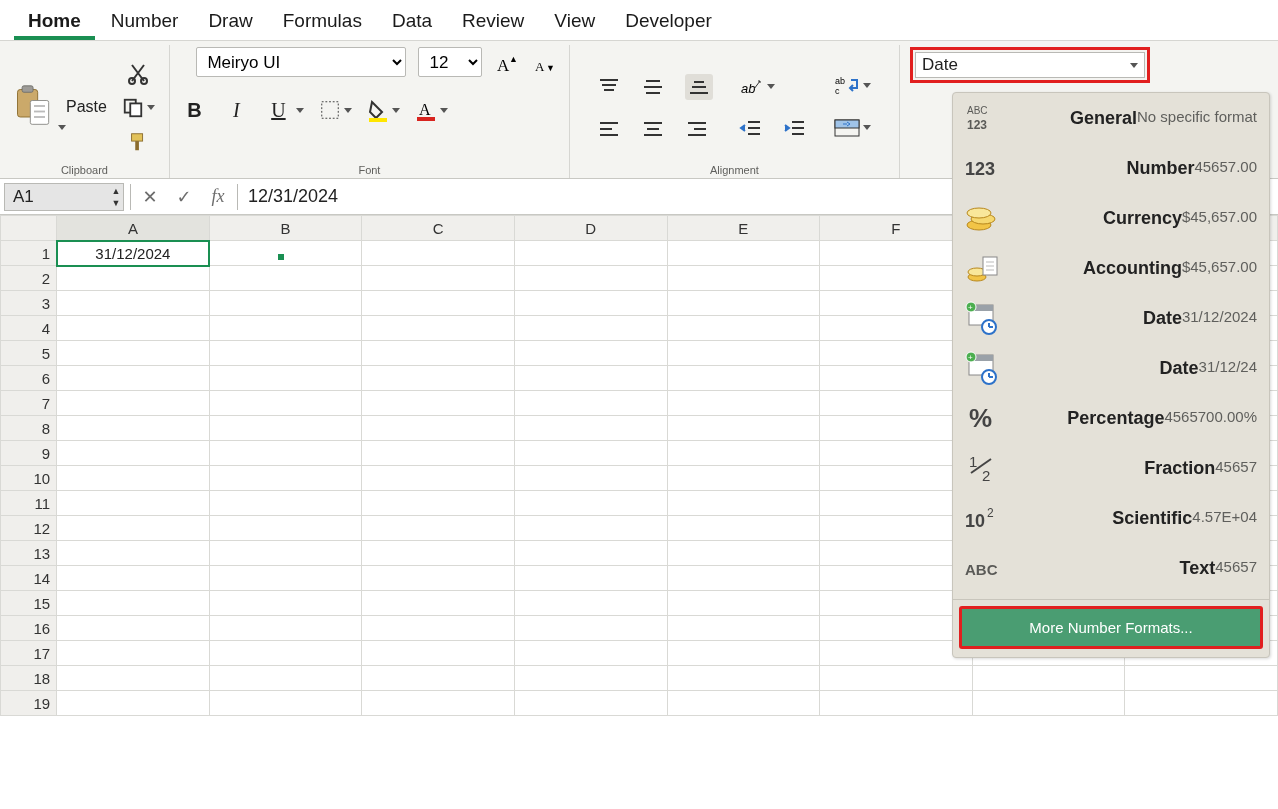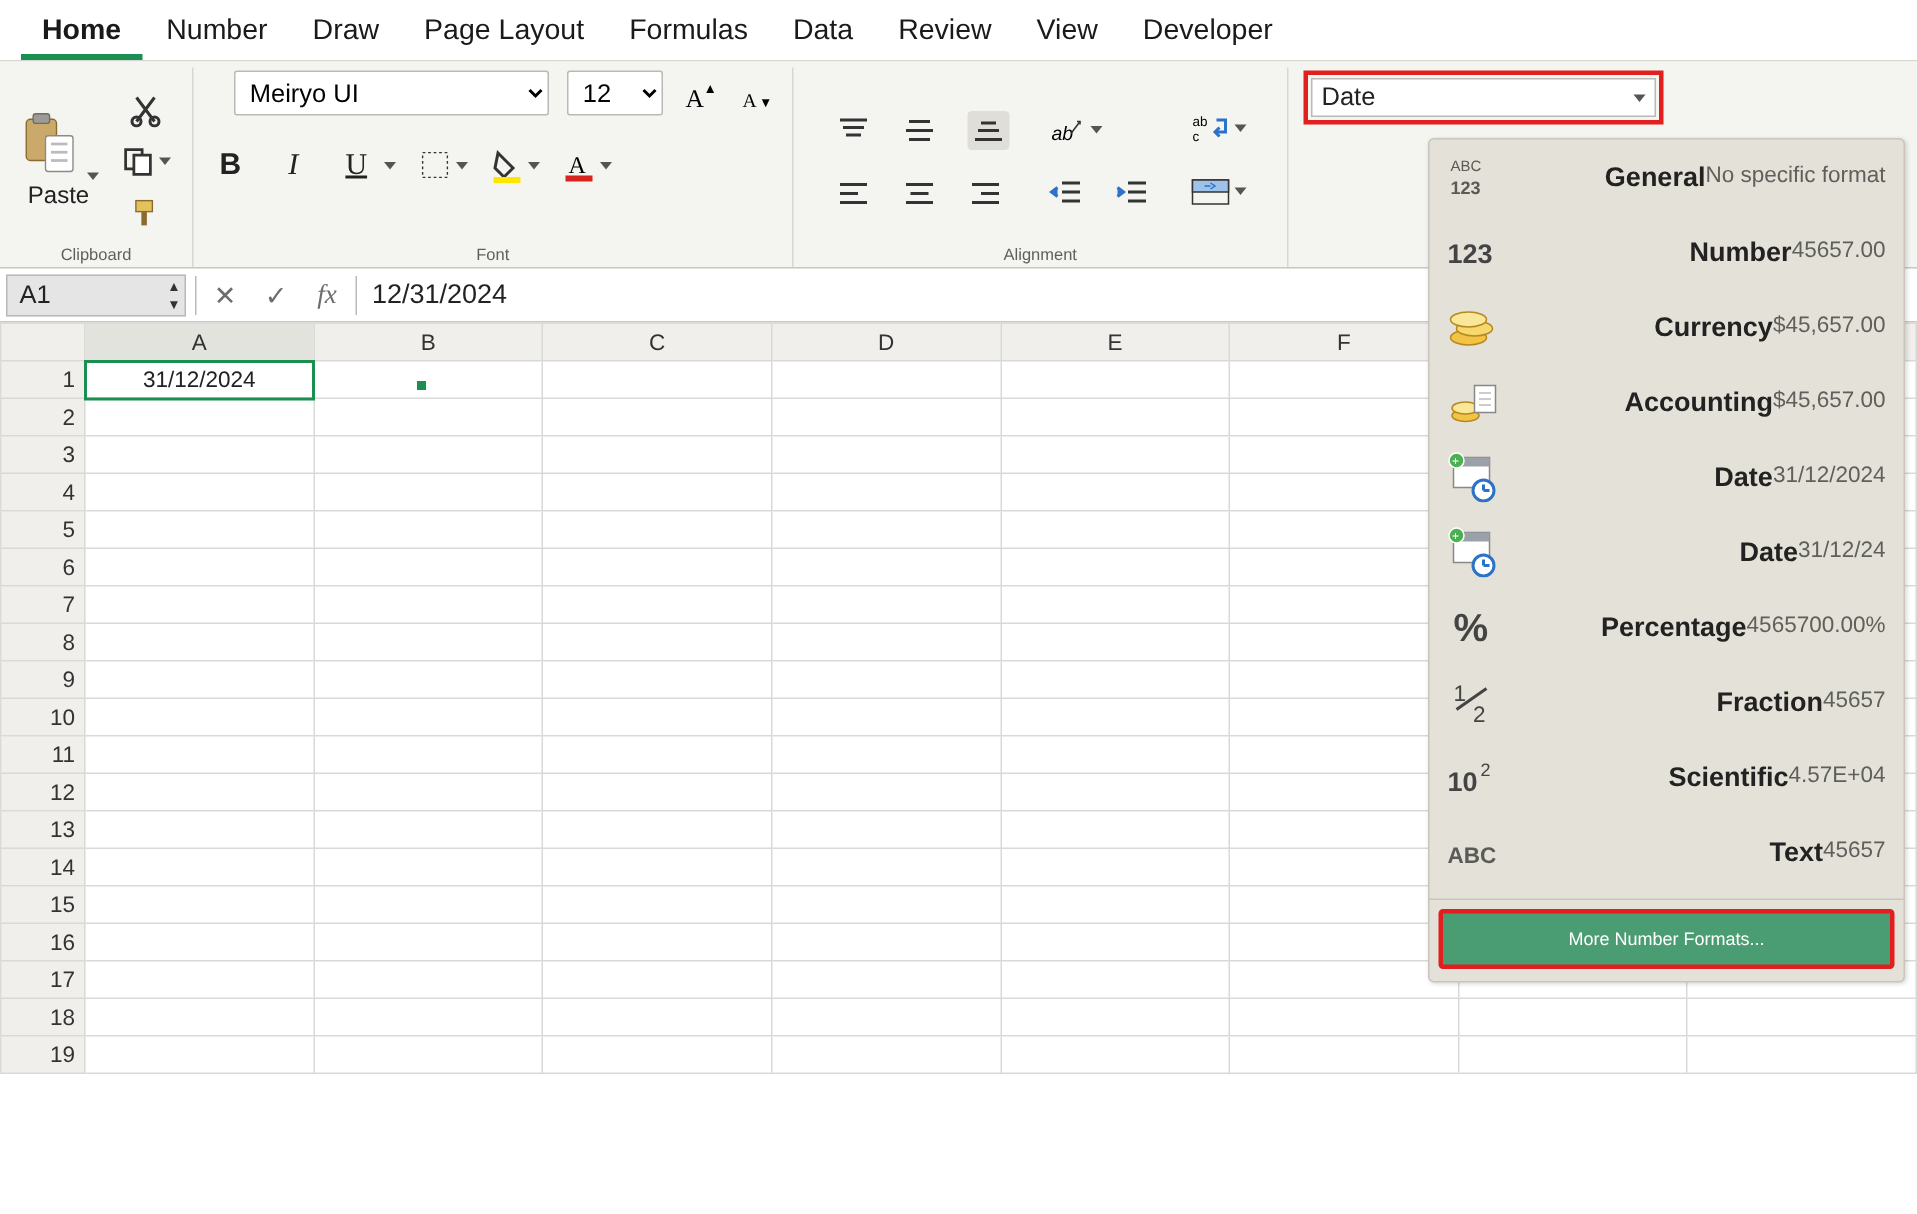--- a/index.html
+++ b/index.html
@@ -66,21 +66,21 @@
   }
   .group:last-child{border-right:none;}
   .group-content{flex:1;display:flex;align-items:center;gap:6px;}
   .group-label{font-size:11px;color:var(--text-grey);padding-bottom:2px;}
 
   
   .ib{display:inline-flex;align-items:center;justify-content:center;}
   .dd-caret{width:0;height:0;border-left:4px solid transparent;border-right:4px solid transparent;border-top:5px solid #555;margin-left:2px;}
 
   
-  .paste-big{display:flex;flex-direction:column;align-items:center;gap:0;cursor:pointer;margin:2px;}
+  .paste-big{display:flex;align-items:center;gap:0;cursor:pointer;margin:2px;}
   .paste-big .big-row{display:flex;align-items:flex-end;}
   .paste-big svg{width:44px;height:48px;}
   .paste-label{font-size:16px;margin-top:2px}
   .cboard-col{display:flex;flex-direction:column;gap:4px;margin-top:2px;margin-left:2px;}
   .cboard-col .ib{padding:4px;cursor:pointer;border-radius:4px;}
 
   
   .font-row{display:flex;gap:12px;align-items:flex-end;margin-left:16px;}
   select.f-sel{
     height:30px;border:1px solid var(--border);background:#fff;font-size:17px;padding:0 6px;border-radius:2px;
@@ -166,35 +166,34 @@
   }
   .nf-item{display:flex;align-items:center;gap:14px;padding:8px 12px;cursor:pointer;justify-content:space-between;}
   .nf-ico{width:34px;height:34px;display:flex;align-items:center;justify-content:center;}
   .nf-txt{display:flex;flex-direction:row;}
   .nf-txt .t1{font-size:18px;font-weight:600;color:#222;}
   .nf-txt .t2{font-size:15px;color:var(--text-grey);}
   .nf-sep{height:1px;background:#c8c5bc;margin:6px 0;}
   .nf-footer{
     margin:4px 6px 4px 6px;padding:10px;text-align:center;
     background:var(--btn-green);color:#fff;
-    font-size:12px;border-radius:3px;cursor:pointer;
+    font-size:15px;border-radius:3px;cursor:pointer;
     border:3px solid var(--highlight-red);
   }
 
   
   .cf-icon{position:absolute;right:12px;top:62px;}
 </style>
 </head>
 <body>
 
 <div class="ribbon-tabs" id="tabstrip">
     <div class="tab active">Home</div>
     <div class="tab">Number</div>
     <div class="tab">Draw</div>
-    <div class="tab">Page Layout</div>
     <div class="tab">Formulas</div>
     <div class="tab">Data</div>
     <div class="tab">Review</div>
     <div class="tab">View</div>
     <div class="tab">Developer</div>
   </div>
 
 <div class="ribbon">
 
   <div class="group">

